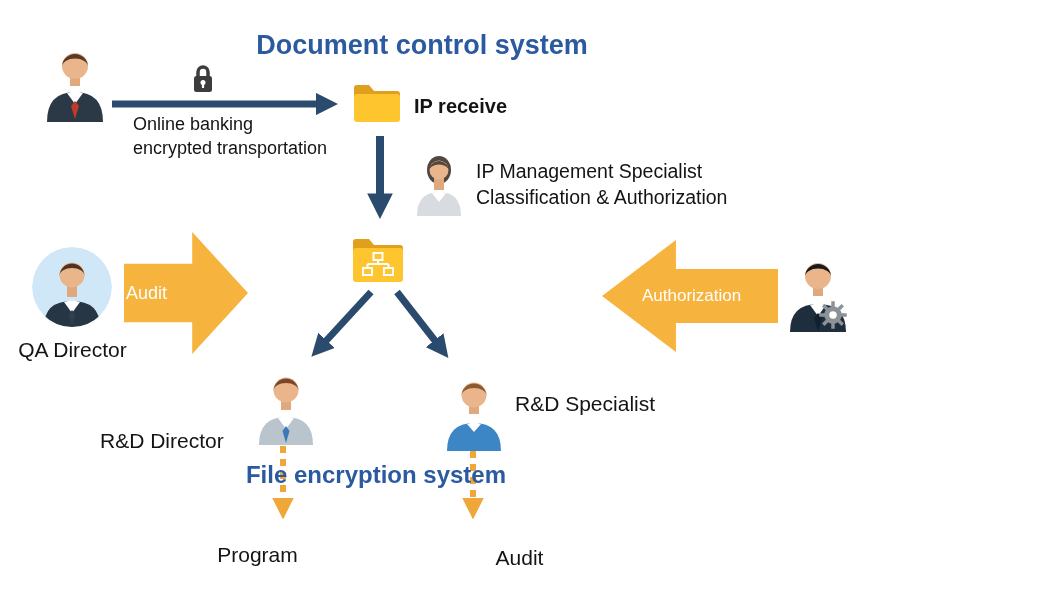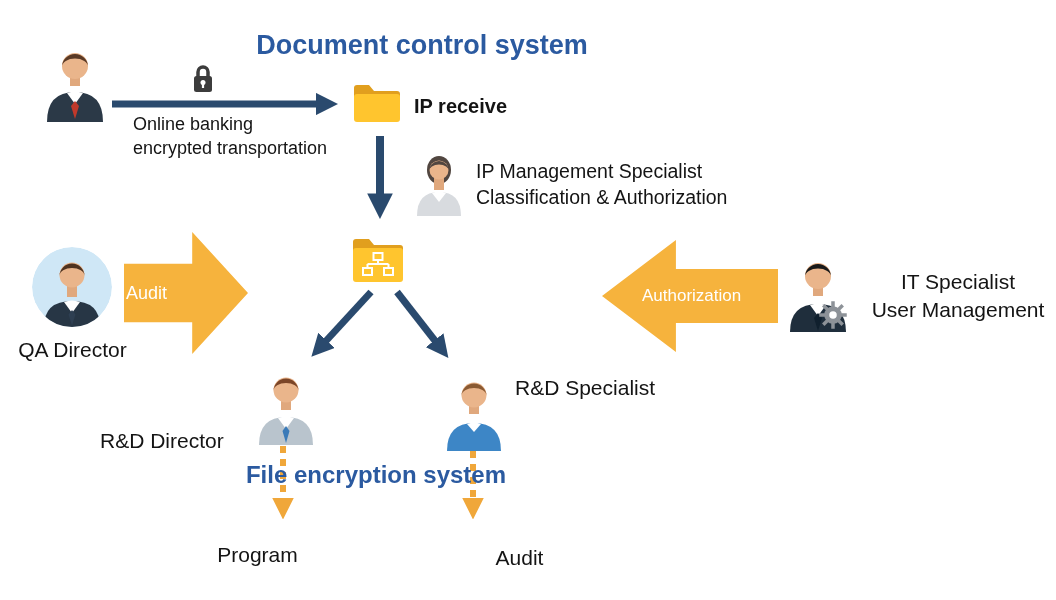--- a/index.html
+++ b/index.html
@@ -140,22 +140,20 @@
       <g fill="#8d9298">
         <rect x="10.6" y="1" width="2.8" height="22"></rect>
         <rect x="10.6" y="1" width="2.8" height="22" transform="rotate(45 12 12)"></rect>
         <rect x="10.6" y="1" width="2.8" height="22" transform="rotate(90 12 12)"></rect>
         <rect x="10.6" y="1" width="2.8" height="22" transform="rotate(135 12 12)"></rect>
         <circle cx="12" cy="12" r="7"></circle>
       </g>
       <circle cx="12" cy="12" r="3" fill="#ffffff"></circle>
     </svg>
   </div>
-  <div class="label center node" style="left:860px;top:268px;width:196px;font-size:21px;line-height:28px;">IT Specialist
-User Management</div>
 
   <div class="label node" style="left:100px;top:390px;font-size:21px;margin-top:38px;">R&amp;D Director</div>
   <div class="abs node" style="left:255px;top:367px;">
     <svg viewBox="0 0 62 78" width="62" height="78">
       <rect x="26" y="30" width="10" height="13" fill="#e0a87d"></rect>
       <path d="M4 78 Q4 50 31 50 Q58 50 58 78 Z" fill="#b9c4cd"></path>
       <path d="M23 51 L31 62 L39 51 Q31 48 23 51 Z" fill="#ffffff"></path>
       <path d="M31 59 l-3.5 5 l3.5 12 l3.5 -12 Z" fill="#3a7ab8"></path>
       <circle cx="31" cy="23" r="12.5" fill="#eab58b"></circle>
       <path d="M18.5 24 a12.5 12.5 0 0 1 25 0 a12.5 8 0 0 0 -25 0 Z" fill="#7b4527"></path>
@@ -164,18 +162,18 @@
 
   <div class="abs node" style="left:443px;top:371px;">
     <svg viewBox="0 0 62 80" width="62" height="80">
       <rect x="26" y="30" width="10" height="13" fill="#e0a87d"></rect>
       <path d="M4 80 Q4 52 31 52 Q58 52 58 80 Z" fill="#3d86c6"></path>
       <path d="M24 53 L31 61 L38 53 Q31 50 24 53 Z" fill="#ffffff"></path>
       <circle cx="31" cy="24" r="12.5" fill="#eab58b"></circle>
       <path d="M18.5 25 a12.5 12.5 0 0 1 25 0 a12.5 8 0 0 0 -25 0 Z" fill="#8a5a33"></path>
     </svg>
   </div>
-  <div class="label node" style="left:515px;top:375px;font-size:21px;">R&amp;D Specialist</div>
+  <div class="label node" style="left:515px;top:391px;font-size:21px;">R&amp;D Specialist</div>
 
   <div class="label center node" style="left:205px;top:542px;width:105px;font-size:21px;">Program</div>
   <div class="label center node" style="left:467px;top:545px;width:105px;font-size:21px;">Audit</div>
 
 </div>
 
 </body></html>

